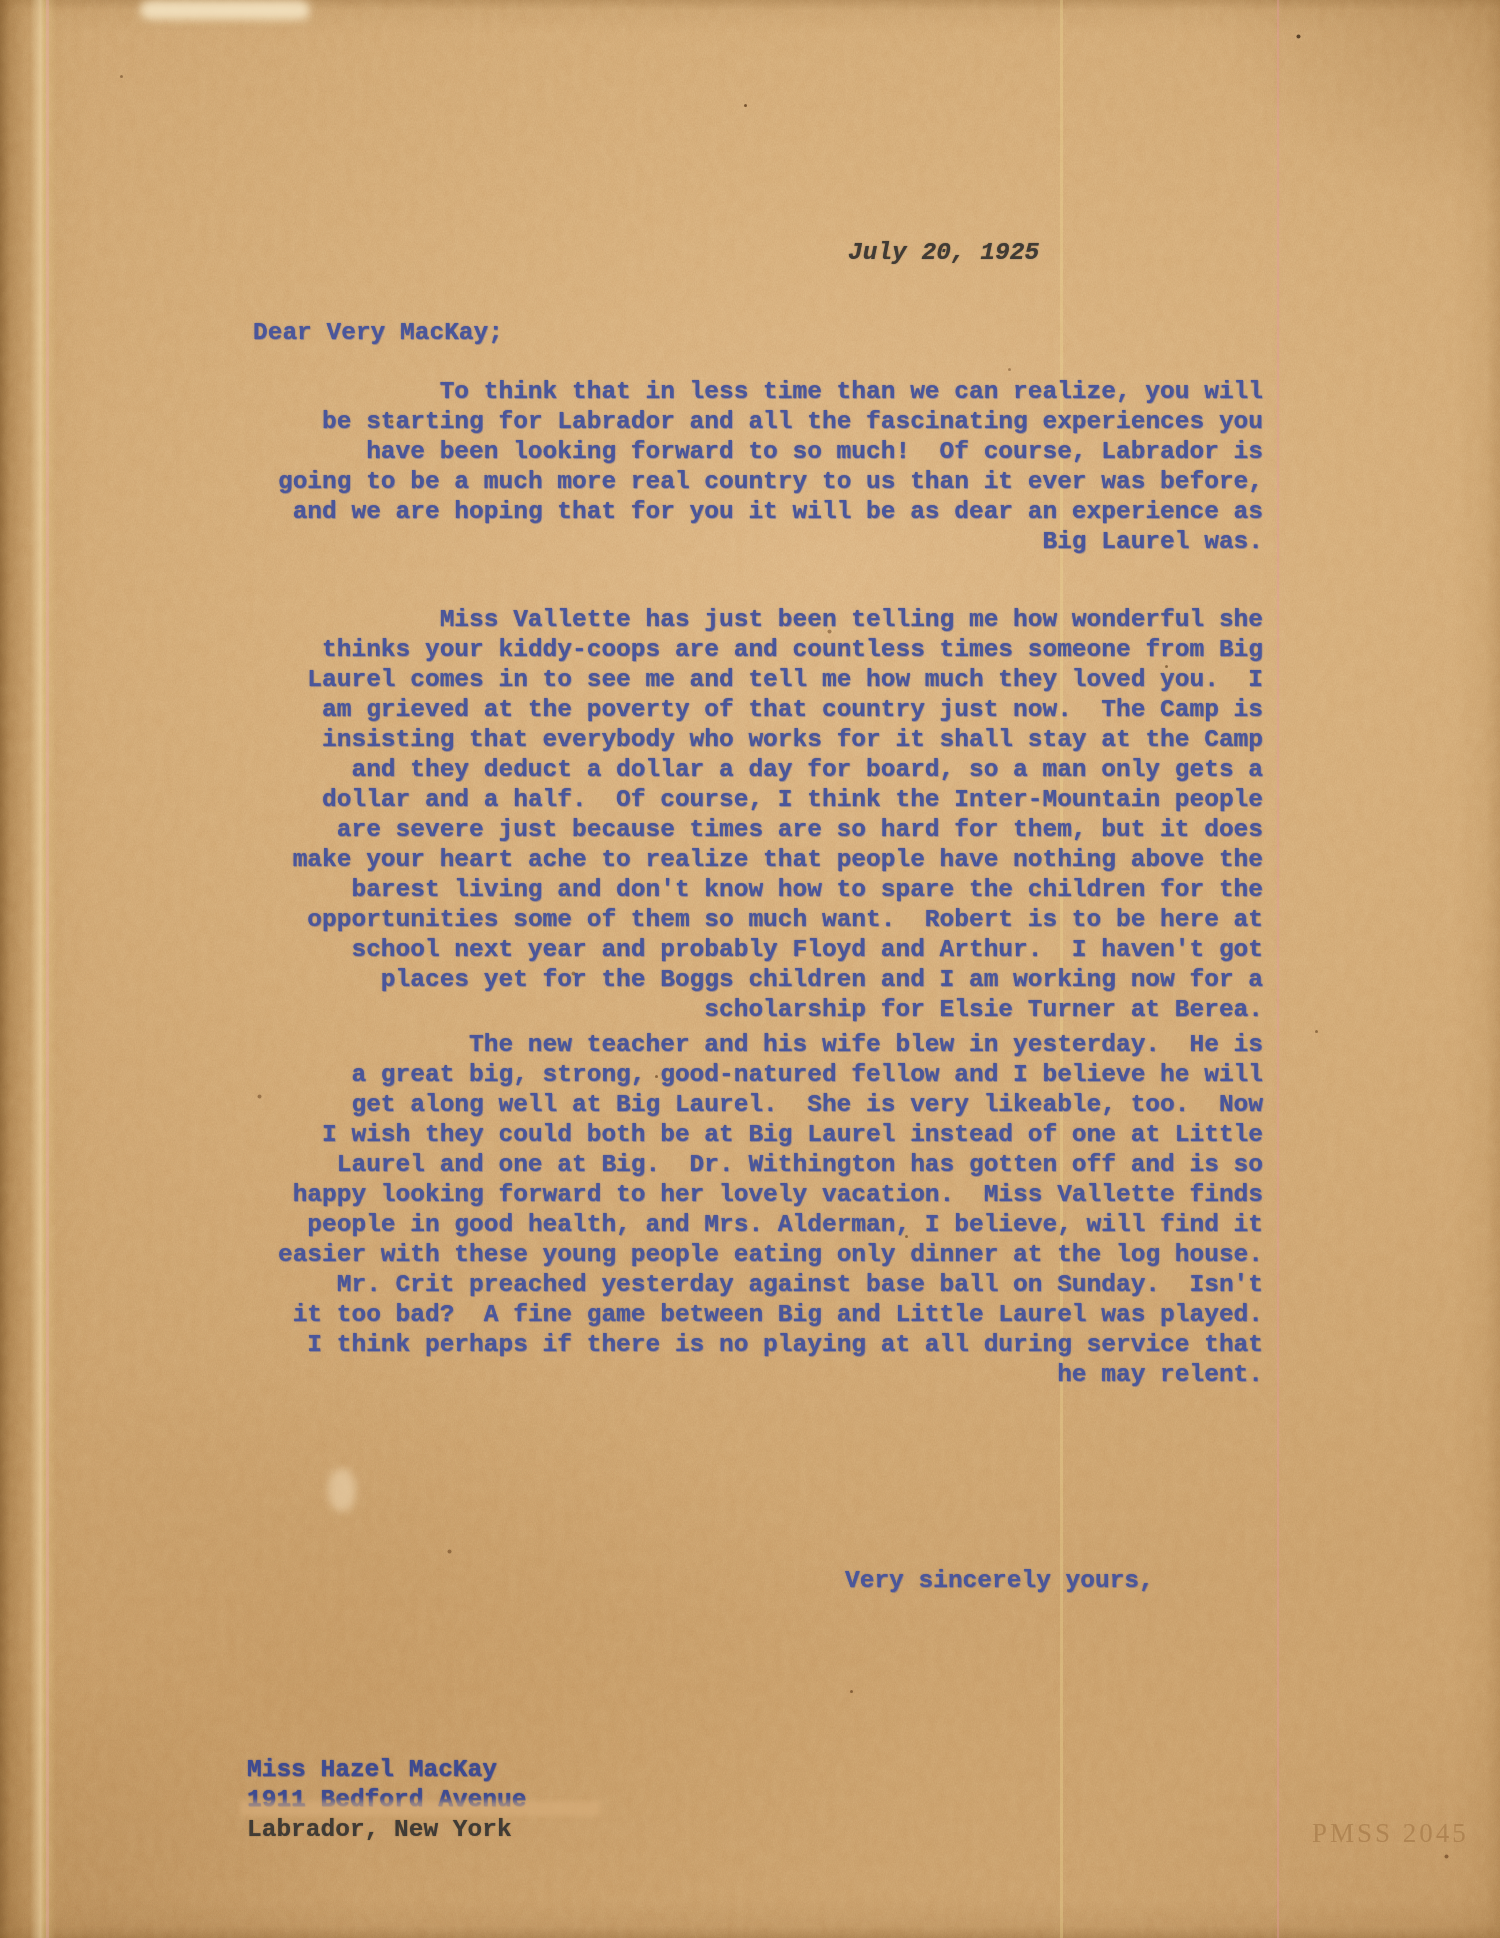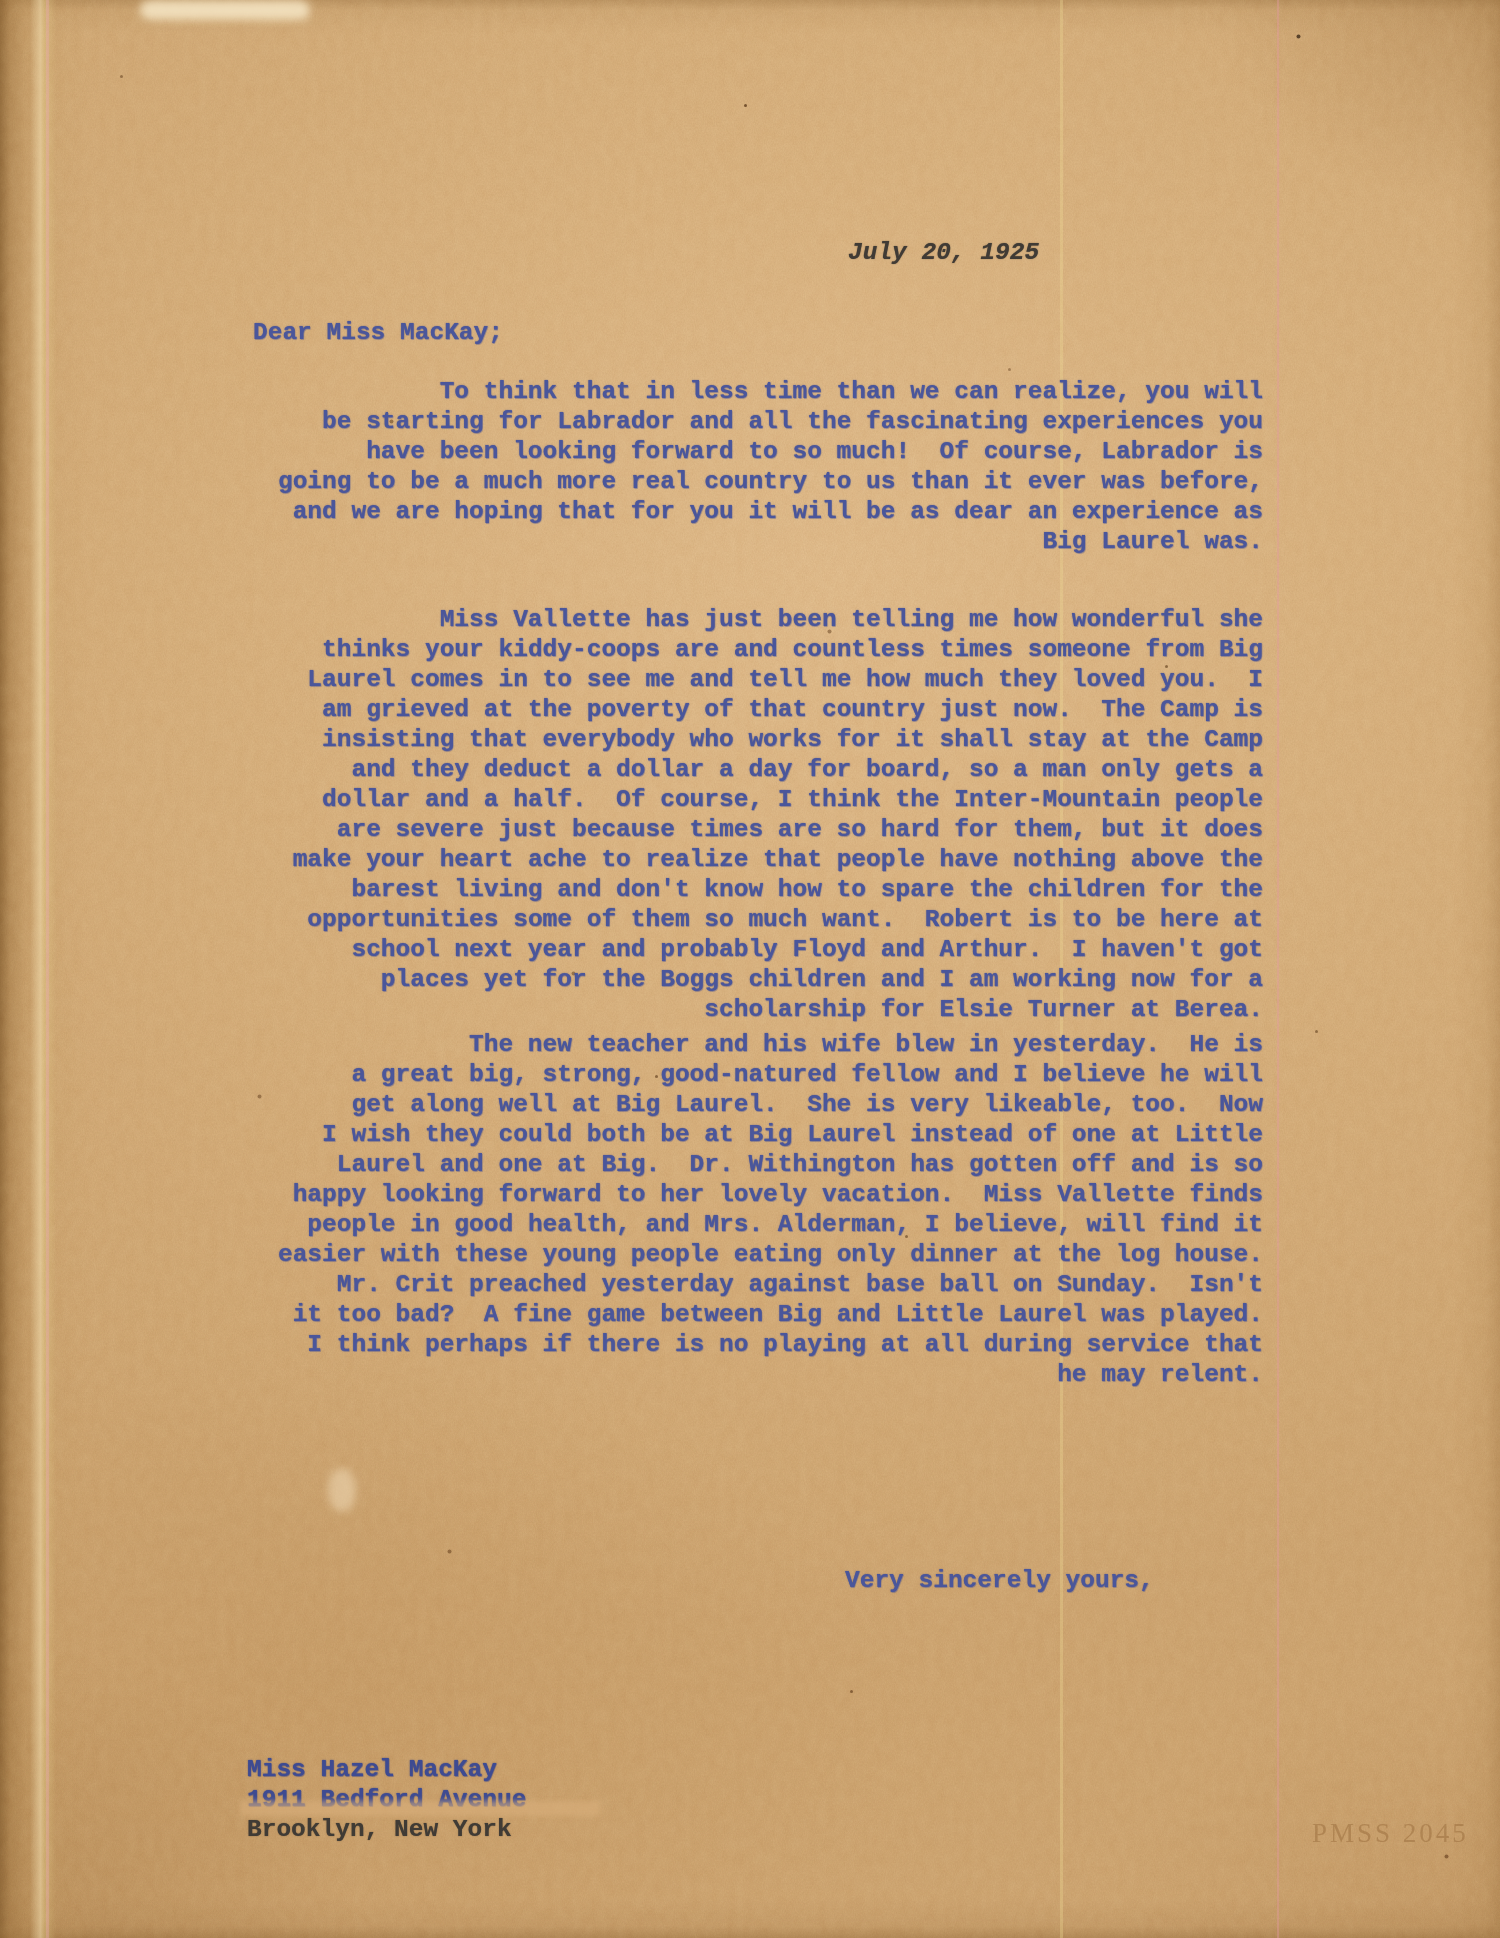--- a/index.html
+++ b/index.html
@@ -97,21 +97,21 @@
 
   <div class="vline fold-left"></div>
   <div class="vline fold-left-pink"></div>
   <div class="vline line-yellow"></div>
   <div class="vline line-pink"></div>
   <div class="bleach"></div>
   <div class="specks"></div>
 
   <div class="typed black date">July 20, 1925</div>
 
-  <div class="typed blue salutation">Dear Miss MacKay;</div>
+  <div class="typed blue salutation">Dear Very MacKay;</div>
 
   <div class="typed blue para p1">To think that in less time than we can realize, you will
 be starting for Labrador and all the fascinating experiences you
 have been looking forward to so much!  Of course, Labrador is
 going to be a much more real country to us than it ever was before,
 and we are hoping that for you it will be as dear an experience as
 Big Laurel was.</div>
   <div class="typed blue para p2">Miss Vallette has just been telling me how wonderful she
 thinks your kiddy-coops are and countless times someone from Big
 Laurel comes in to see me and tell me how much they loved you.  I
@@ -137,20 +137,20 @@
 Mr. Crit preached yesterday against base ball on Sunday.  Isn't
 it too bad?  A fine game between Big and Little Laurel was played.
 I think perhaps if there is no playing at all during service that
 he may relent.</div>
 
   <div class="typed blue closing">Very sincerely yours,</div>
 
   <div class="typed blue-heavy addr addr-name">Miss Hazel MacKay</div>
   <div class="typed blue-heavy addr addr-street">1911 Bedford Avenue</div>
   <div class="erasure"></div>
-  <div class="typed black addr addr-city">Brooklyn, New York</div>
+  <div class="typed black addr addr-city">Labrador, New York</div>
 
   <div class="typed black typist">EZ:D</div>
 
   <div class="stamp">PMSS 2045</div>
 
   <div class="smudge"></div>
 </div>
 
 </body></html>

